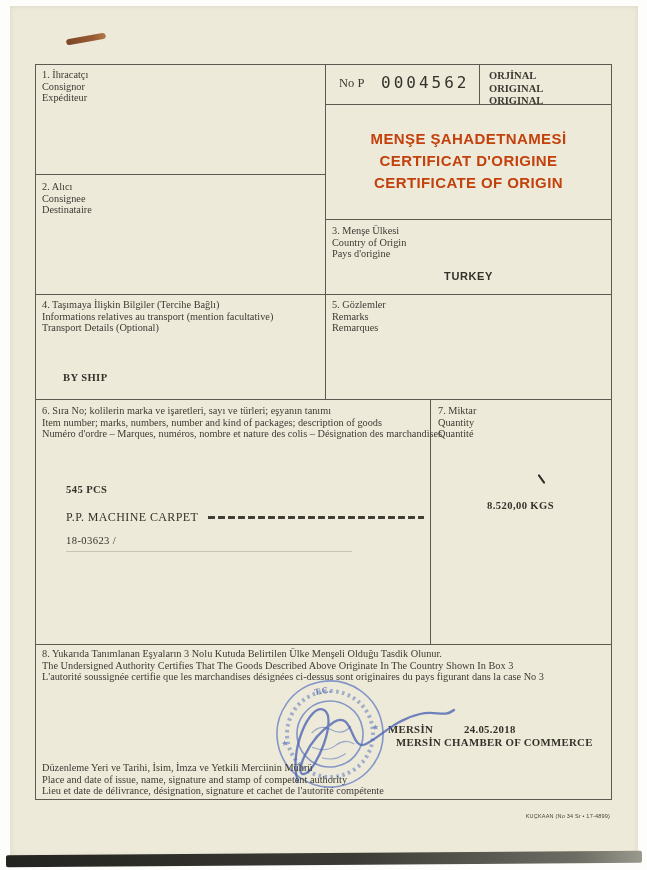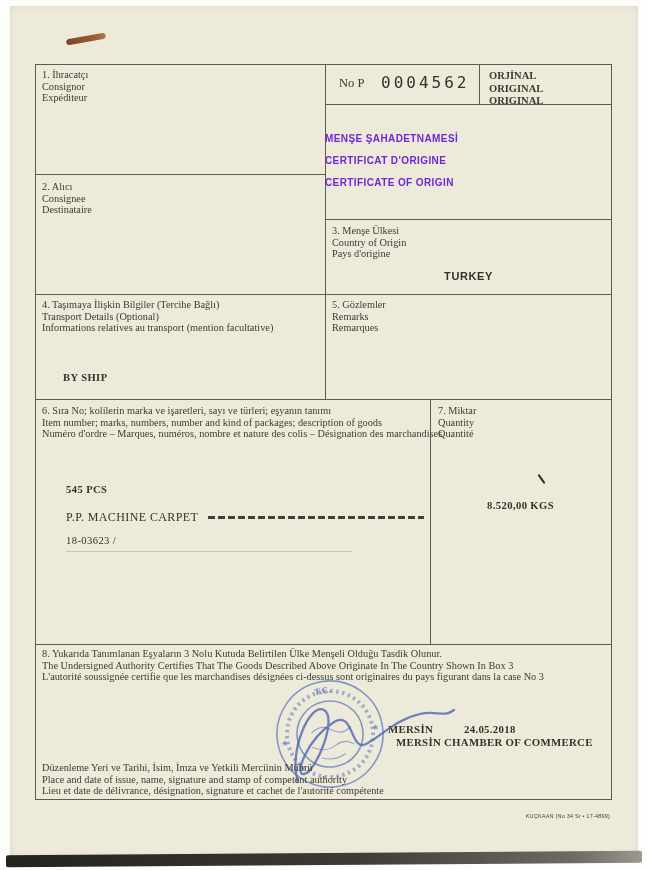--- a/index.html
+++ b/index.html
@@ -5,22 +5,22 @@
   html,body{margin:0;padding:0;background:#ffffff;}
   .page{position:relative;width:647px;height:870px;background:#fdfdfb;overflow:hidden;
         font-family:"Liberation Serif",serif;color:#3b3a32;}
   .paper{position:absolute;left:10px;top:6px;width:628px;height:850px;background:#eeead9;
          box-shadow:0 0 6px rgba(0,0,0,.08) inset;}
   .hline,.vline{position:absolute;background:#5c5b52;}
   .hline{height:1px;} .vline{width:1px;}
   .abs{position:absolute;}
   .label{font-size:10.3px;line-height:11.6px;color:#3c3b33;}
   .label div{white-space:nowrap;}
-  .title-block{font-family:"Liberation Sans",sans-serif;font-weight:bold;font-size:10px;
-               line-height:22px;color:#6d28d9;letter-spacing:.4px;}
+  .title-block{font-family:"Liberation Sans",sans-serif;font-weight:bold;font-size:15px;
+               line-height:22px;text-align:center;color:#c2410c;letter-spacing:.4px;}
   .serial-prefix{font-size:12.5px;color:#3a3931;}
   .serial-number{font-family:"DejaVu Sans Mono",monospace;font-size:16px;letter-spacing:3px;color:#33322b;}
   .orj{font-size:10.5px;font-weight:bold;line-height:12.5px;color:#3a3930;}
   .value{font-weight:bold;font-size:10.6px;color:#33322a;letter-spacing:.4px;}
   .country{font-family:"Liberation Sans",sans-serif;font-weight:bold;font-size:11px;
            letter-spacing:.6px;text-align:center;color:#33322a;}
   .goods-desc{font-weight:normal;font-size:12px;color:#33322a;letter-spacing:.4px;white-space:nowrap;}
   .dash-line{height:3px;background:repeating-linear-gradient(90deg,#403f37 0 7px,transparent 7px 10px);}
   .faint-line{height:1px;background:rgba(70,68,55,.22);}
   .cert{font-size:10.3px;line-height:11.6px;color:#3c3b33;}
@@ -94,22 +94,22 @@
 
   <div class="abs label" style="left:332px;top:225px;">
     <div>3. Menşe Ülkesi</div>
     <div>Country of Origin</div>
     <div>Pays d'origine</div>
   </div>
   <div class="abs country" style="left:325px;top:270px;width:287px;">TURKEY</div>
 
   <div class="abs label" style="left:42px;top:299px;">
     <div>4. Taşımaya İlişkin Bilgiler (Tercihe Bağlı)</div>
+    <div>Informations relatives au transport (mention facultative)</div>
     <div>Transport Details (Optional)</div>
-    <div>Informations relatives au transport (mention facultative)</div>
   </div>
   <div class="abs value" style="left:63px;top:372px;">BY SHIP</div>
 
   <div class="abs label" style="left:332px;top:299px;">
     <div>5. Gözlemler</div>
     <div>Remarks</div>
     <div>Remarques</div>
   </div>
 
   <div class="abs label" style="left:42px;top:405px;">

